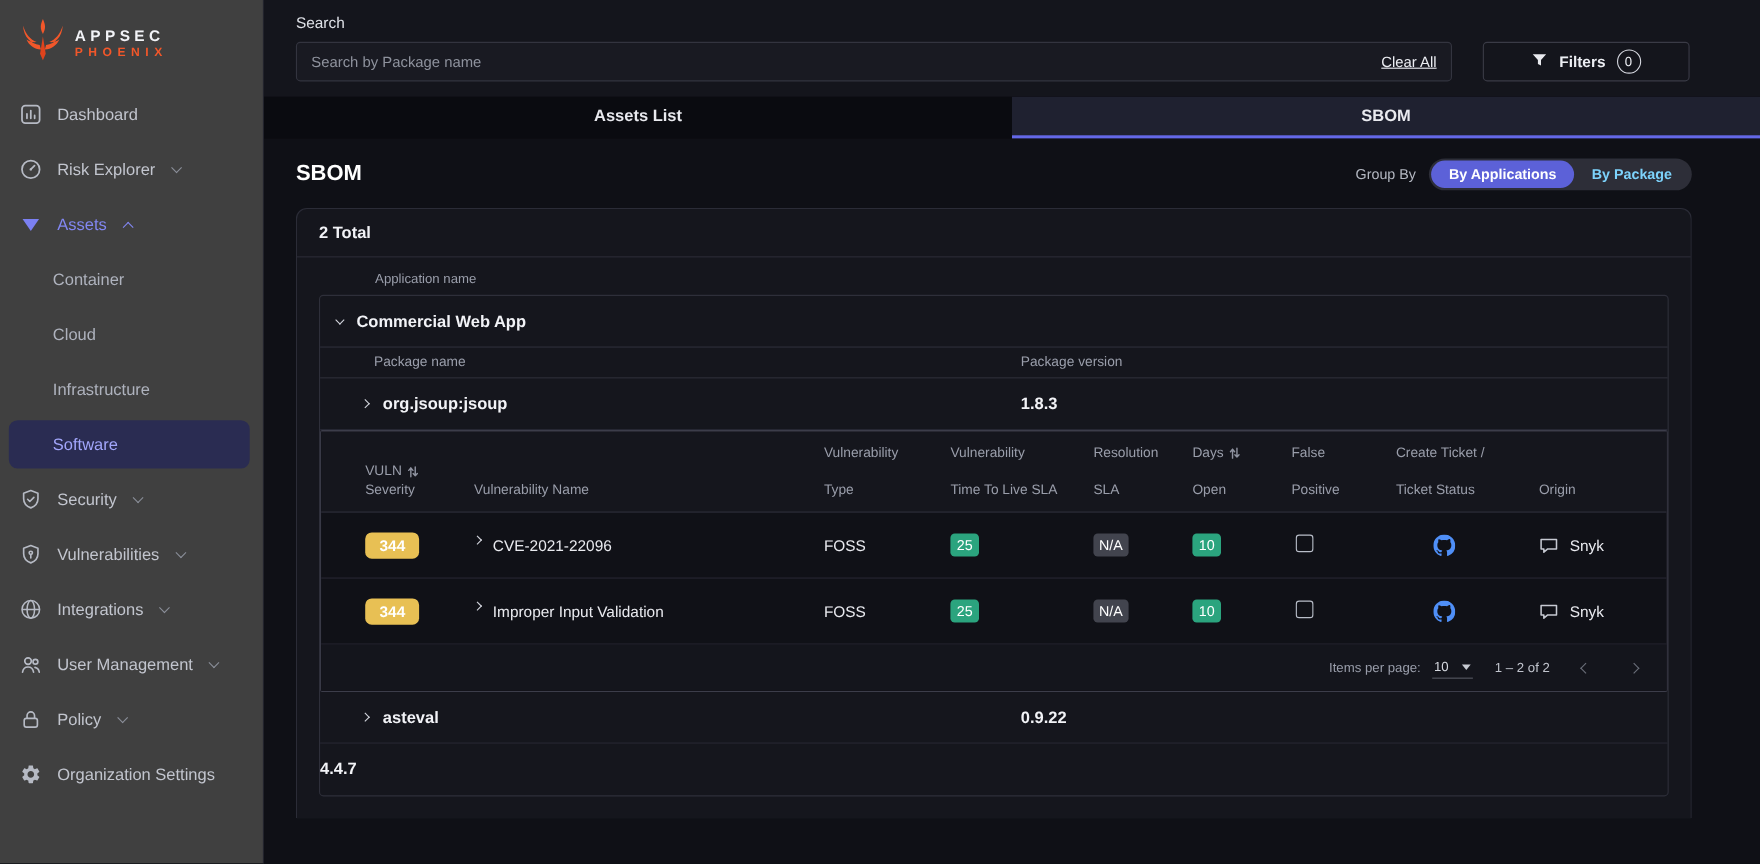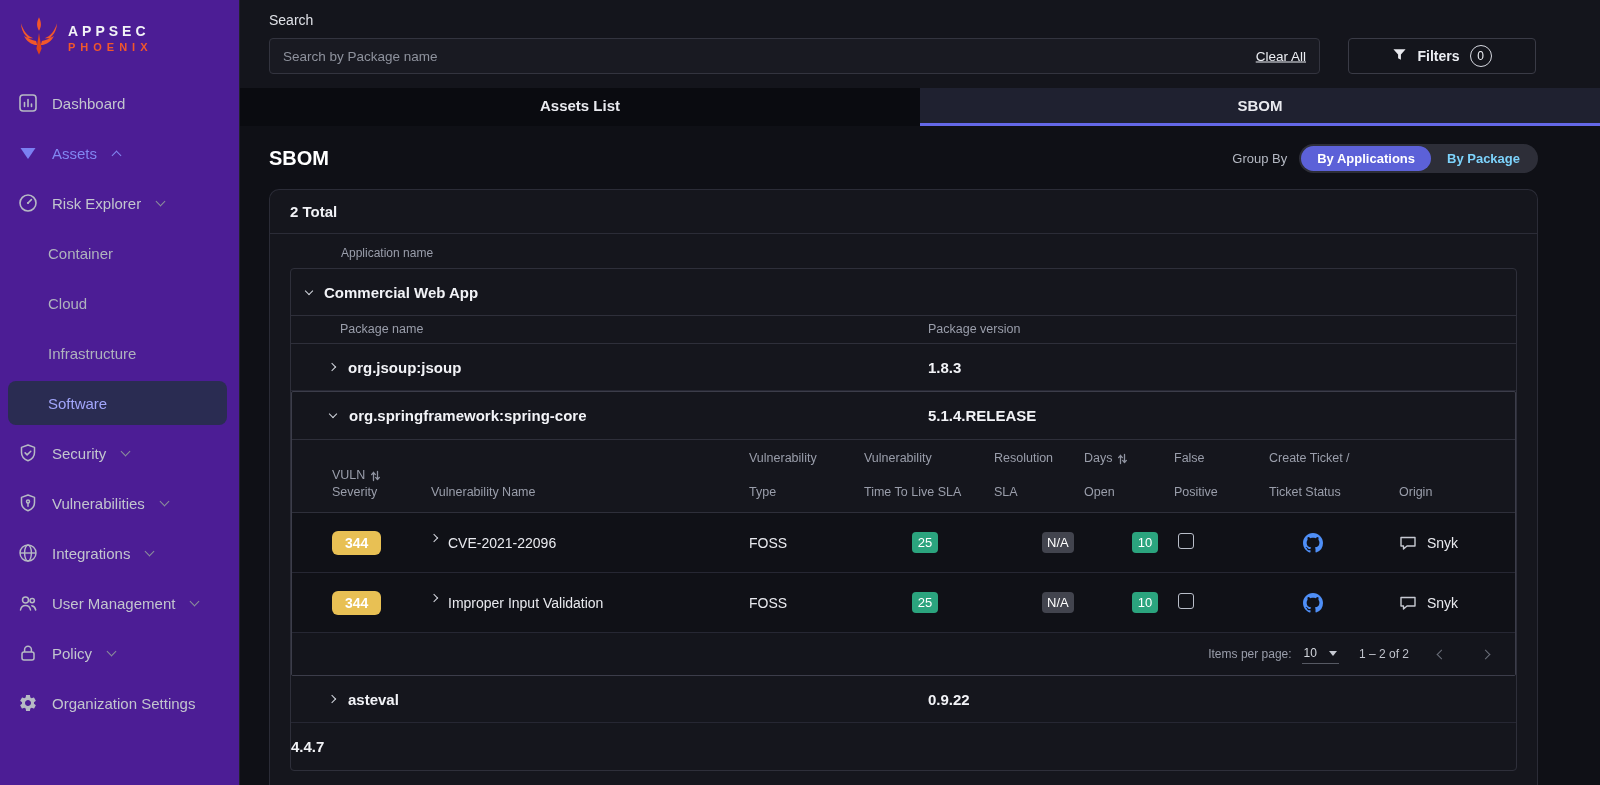--- a/index.html
+++ b/index.html
@@ -1,21 +1,21 @@
 <!DOCTYPE html>
 <html><head>
 <meta charset="utf-8">
 <style>
   * { box-sizing: border-box; margin: 0; padding: 0; }
   html,body { width:1600px; height:785px; overflow:hidden; background:#0d0e13;
     font-family:"Liberation Sans", sans-serif; color:#e8e9ee; }
   .screen { width:1600px; height:785px; display:flex; overflow:hidden; }
 
   
-  .sidebar { width:240px; min-width:240px; height:100%; background:#4c1d95;
+  .sidebar { width:240px; min-width:240px; height:100%; background:#404040;
     border-right:1px solid #22232c; overflow:hidden; }
   .logo { display:flex; align-items:center; gap:8px; padding:16px 14px 18px 18px; }
   .logo-text { display:flex; flex-direction:column; gap:2px; }
   .logo-top { color:#f2f3f7; font-size:14px; font-weight:700; letter-spacing:4px; }
   .logo-bottom { color:#f2572a; font-size:11px; font-weight:700; letter-spacing:5px; }
   .nav-item { height:50px; display:flex; align-items:center; gap:14px; padding:0 16px 0 18px;
     color:#c2c5ce; font-size:15px; cursor:pointer; }
   .nav-item .nicon { width:20px; height:20px; display:flex; align-items:center; justify-content:center;
     color:#b6bac4; flex:none; }
   .nav-item.assets { color:#8287f2; }
@@ -100,21 +100,21 @@
     color:#9a9eab; font-size:12.5px; line-height:17px; border-bottom:1px solid #2e2f3a; background:#15161d; }
   .vh-sev { display:flex; flex-direction:column; align-items:flex-start; }
   .vh .l1, .vh-sev .l1 { display:flex; align-items:center; gap:5px; }
   .l2:empty { display:none; }
   .vuln-row { height:60px; border-bottom:1px solid #262733; font-size:14px; color:#e9eaef; }
   .sev { display:flex; }
   .sev-badge { background:#e8c054; color:#fff; font-weight:700; font-size:14px;
     padding:4px 13px; border-radius:6px; }
   .vname { display:flex; align-items:flex-start; gap:11px; cursor:pointer; }
   .badge-sq { display:inline-flex; align-items:center; justify-content:center; min-width:26px;
-    height:21px; border-radius:4px; background:#2ba47e; color:#fff; font-size:13px; padding:0 5px;margin-left:48px; }
+    height:21px; border-radius:4px; background:#2ba47e; color:#fff; font-size:13px; padding:0 5px; }
   .badge-na { background:#42444e; }
   .cb { appearance:none; -webkit-appearance:none; width:16px; height:16px;
     border:1.6px solid #b9bec9; border-radius:3px; background:transparent; cursor:pointer; margin-left:4px; }
   .ticket-cell { padding-left:44px !important; }
   .origin-cell { display:flex; align-items:center; gap:10px; }
   .gh-icon, .comment-icon { cursor:pointer; display:flex; }
 
   
   .pagination { height:42px; display:flex; align-items:center; justify-content:flex-end;
     gap:20px; padding-right:18px; font-size:12px; color:#9a9eab; background:#14151c; }
@@ -152,40 +152,40 @@
       <div class="nav-item">
         <span class="nicon">
           <svg width="20" height="20" viewBox="0 0 20 20" fill="none" stroke="currentColor" stroke-width="1.6" stroke-linecap="round">
             <rect x="2" y="2" width="16" height="16" rx="3"></rect>
               <path d="M6.5 13.5v-4M10 13.5v-7M13.5 13.5v-2.5"></path>
           </svg>
         </span>
         <span>Dashboard</span>
       </div>
 
-      <div class="nav-item assets">
-        <span class="nicon">
-          <svg width="20" height="20" viewBox="0 0 20 20">
-              <path d="M2.5 5h15L10 16z" fill="#7b80f2"></path>
-            </svg>
-        </span>
-        <span>Assets</span>
-        <span class="chev up"></span>
-      </div>
-
       <div class="nav-item">
         <span class="nicon">
           <svg width="20" height="20" viewBox="0 0 20 20" fill="none" stroke="currentColor" stroke-width="1.6" stroke-linecap="round">
             <circle cx="10" cy="10" r="8"></circle>
               <path d="M10 10l3.4-3.4"></path>
               <circle cx="10" cy="10" r="1.1" fill="currentColor" stroke="none"></circle>
           </svg>
         </span>
         <span>Risk Explorer</span>
         <span class="chev down"></span>
+      </div>
+
+      <div class="nav-item assets">
+        <span class="nicon">
+          <svg width="20" height="20" viewBox="0 0 20 20">
+              <path d="M2.5 5h15L10 16z" fill="#7b80f2"></path>
+            </svg>
+        </span>
+        <span>Assets</span>
+        <span class="chev up"></span>
       </div>
 
       <div class="nav-sub">
         <span>Container</span>
       </div>
       <div class="nav-sub">
         <span>Cloud</span>
       </div>
       <div class="nav-sub">
         <span>Infrastructure</span>
@@ -321,27 +321,20 @@
 
             <div class="pkg-row">
               <div class="name">
                 <span class="chev right"></span>
                 <span>org.jsoup:jsoup</span>
               </div>
               <div>1.8.3</div>
             </div>
 
             <div class="pkg-expanded">
-              <div class="pkg-row">
-                <div class="name">
-                  <span class="chev down"></span>
-                  <span>org.springframework:spring-core</span>
-                </div>
-                <div>5.1.4.RELEASE</div>
-              </div>
 
               <div class="vuln-table">
 
                 <div class="vuln-grid vuln-head">
                   <div class="vh-sev">
                     <span class="l1">
                         <span>VULN</span>
                       <svg width="11" height="12" viewBox="0 0 11 12" fill="none" stroke="#8f93a0" stroke-width="1.3" stroke-linecap="round" stroke-linejoin="round">
                         <path d="M3.5 10.5v-8M3.5 2.5 1.6 4.6M3.5 2.5l1.9 2.1"></path>
                           <path d="M7.5 1.5v8M7.5 9.5 5.6 7.4M7.5 9.5l1.9-2.1"></path>

